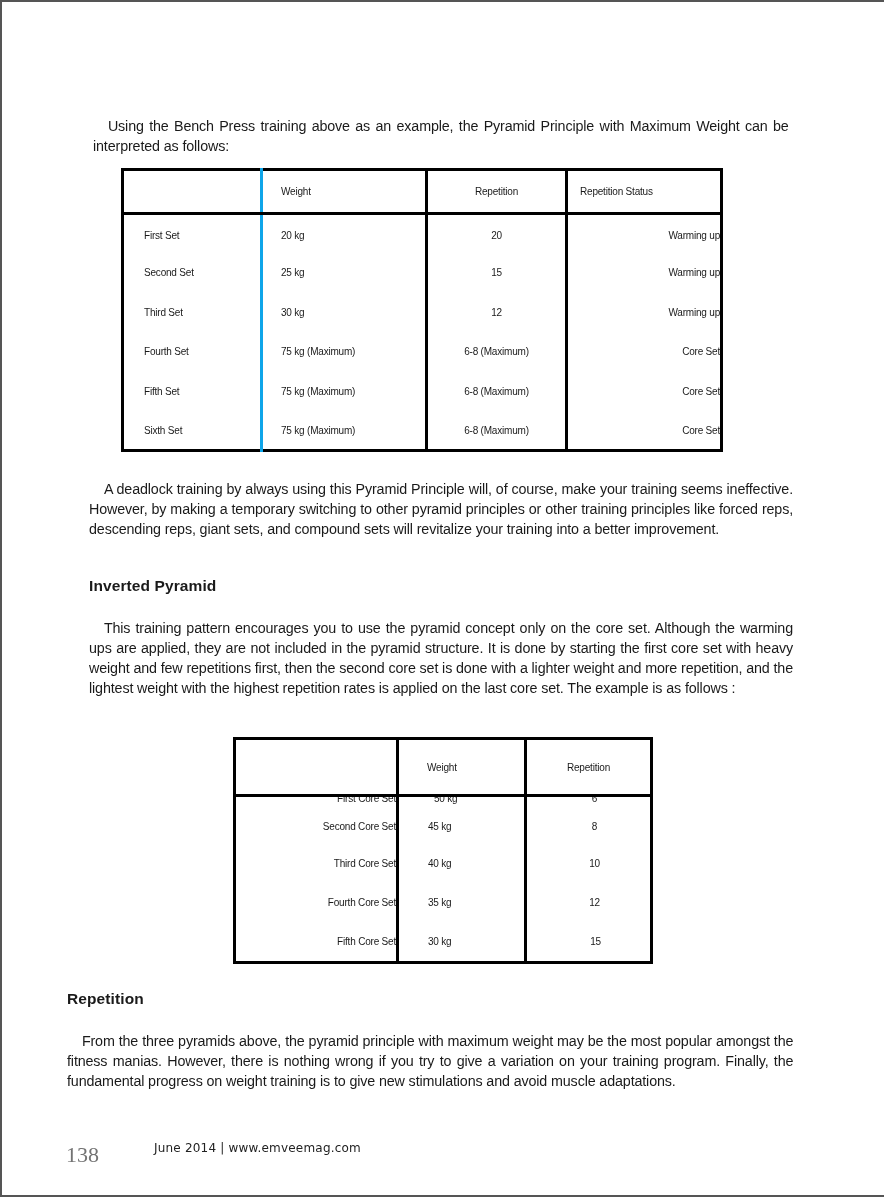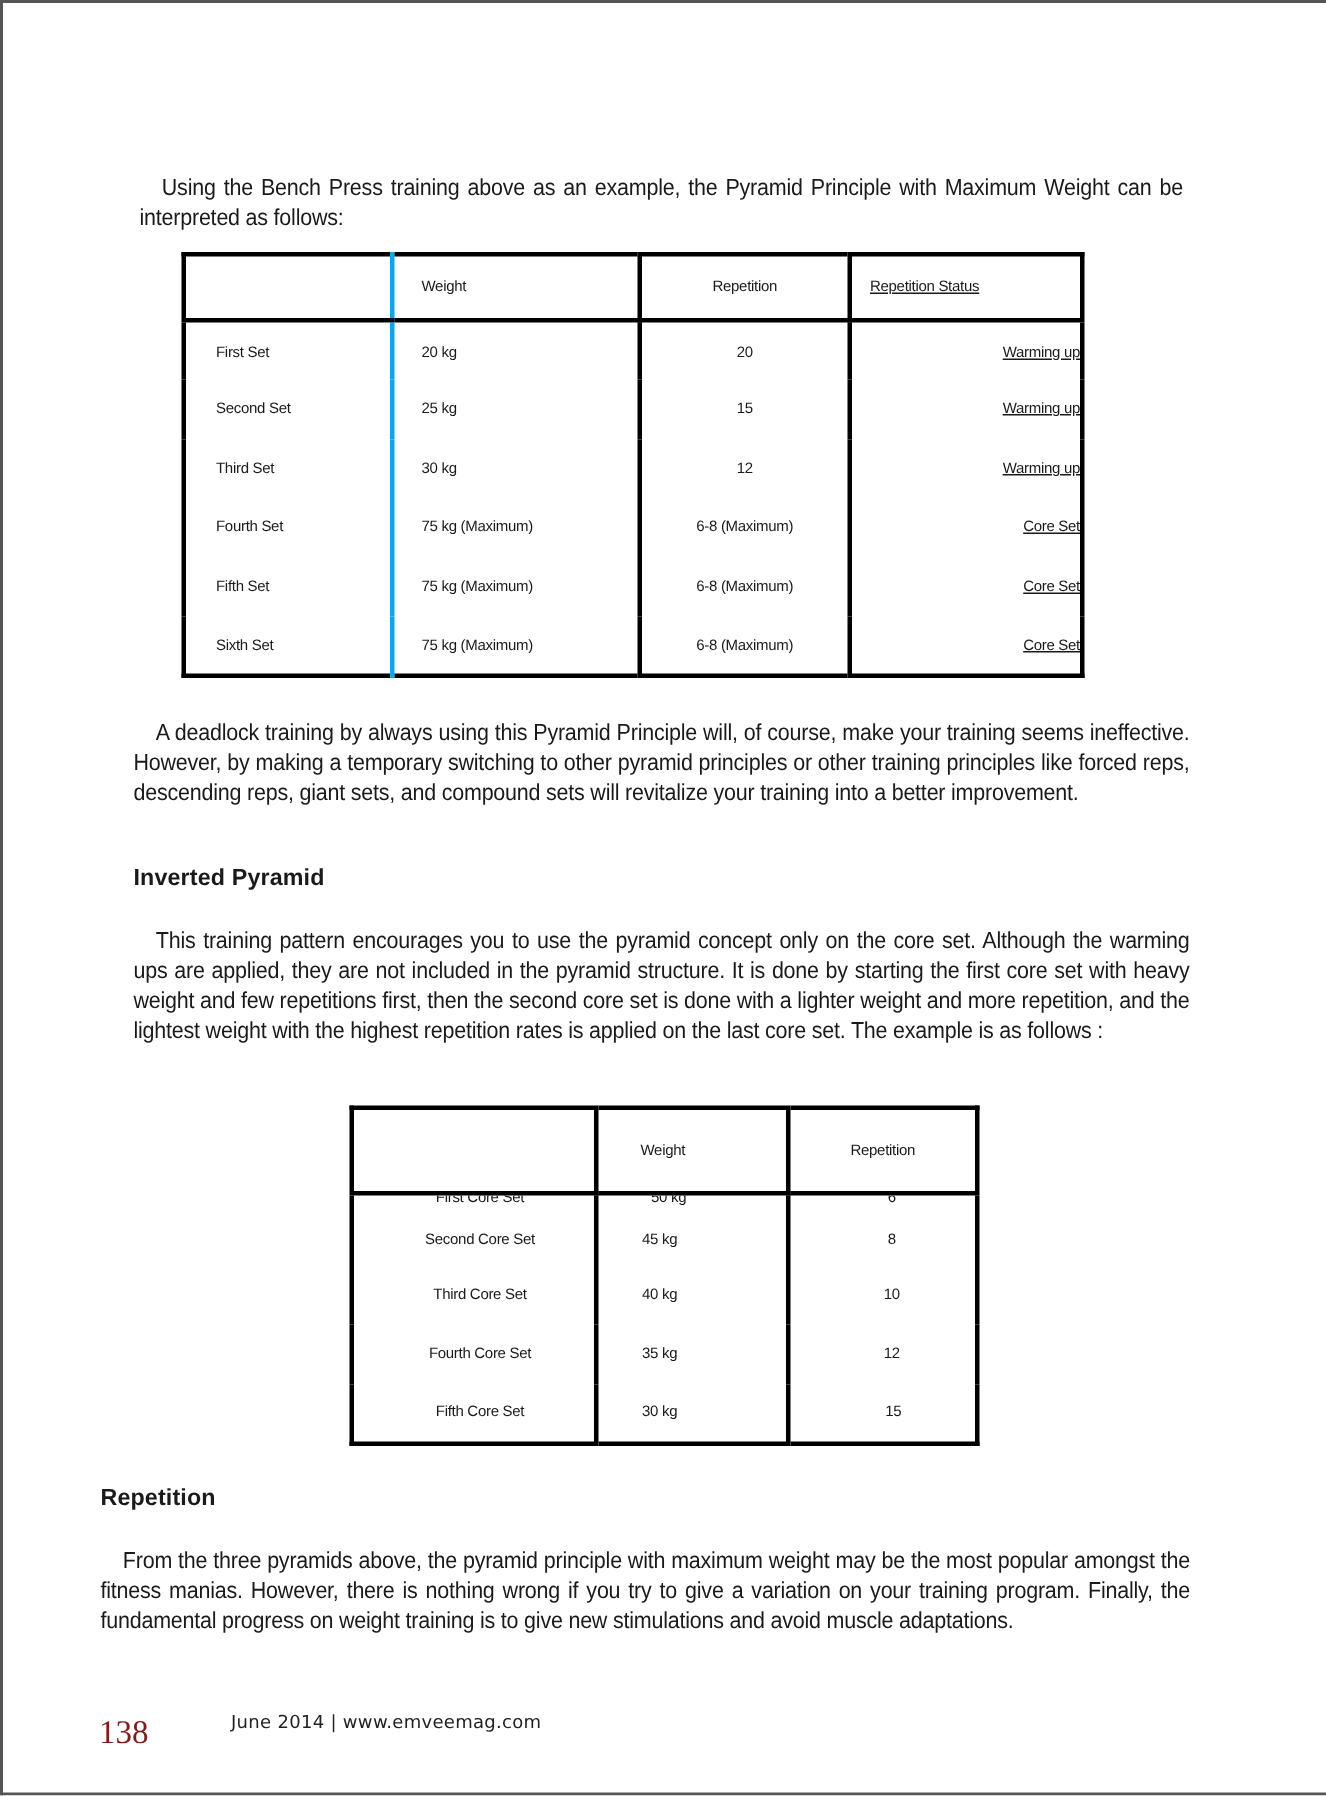--- a/index.html
+++ b/index.html
@@ -42,39 +42,39 @@
       font-weight: normal;
       white-space: nowrap;
     }
     
     #t1 { left: 121px; top: 168px; width: 602px; border: 3px solid #000; }
     #t1 thead tr { height: 44px; }
     #t1 thead th { border-bottom: 3px solid #000; text-align: left; vertical-align: middle; }
     #t1 th.c0, #t1 td.c0 { width: 116px; border-right: 3px solid #0ea5e9; padding-left: 20px; }
     #t1 th.c1, #t1 td.c1 { width: 144px; border-right: 3px solid #000; padding-left: 18px; }
     #t1 th.c2, #t1 td.c2 { width: 137px; border-right: 3px solid #000; text-align: center; }
-    #t1 th.c3, #t1 td.c3 { padding-left: 12px; text-decoration: underline; }
+    #t1 th.c3, #t1 td.c3 { padding-left: 12px; }
     #t1 td.c3 { text-align: right; padding-left: 16px; }
     #t1 tbody tr { height: 39.5px; }
     #t1 tbody tr:first-child td { padding-top: 2px; }
     
     #t2 { left: 233px; top: 737px; width: 420px; border: 3px solid #000; }
     #t2 thead tr { height: 57px; }
     #t2 thead th { border-bottom: 3px solid #000; vertical-align: middle; }
-    #t2 th.c0, #t2 td.c0 { width: 152px; border-right: 3px solid #000; text-align: center; padding-left: 8px; }
+    #t2 th.c0, #t2 td.c0 { width: 152px; border-right: 3px solid #000; text-align: right; padding-left: 8px; }
     #t2 th.c1, #t2 td.c1 { width: 96px; border-right: 3px solid #000; text-align: left; padding-left: 29px; }
     #t2 th.c2, #t2 td.c2 { text-align: center; }
     #t2 tbody tr { height: 39.6px; }
     #t2 tbody tr.first td { height: 10px; line-height: 10px; vertical-align: top; overflow: hidden; }
     #t2 tbody tr.first { height: 14px; }
     #t2 tbody tr.first td span { position: relative; top: -3px; }
     .page-number {
       position: absolute; left: 66px; top: 1142px;
       font-family: "Liberation Serif", "DejaVu Serif", serif;
-      font-size: 22px; color: #7f1d1d;
+      font-size: 22px; color: #737373;
     }
     .footer-text {
       position: absolute; left: 154px; top: 1141px;
       font-family: "DejaVu Sans", sans-serif;
       font-size: 12px; color: #222;
       letter-spacing: 0.2px;
     }
   </style>
 </head>
 <body>

